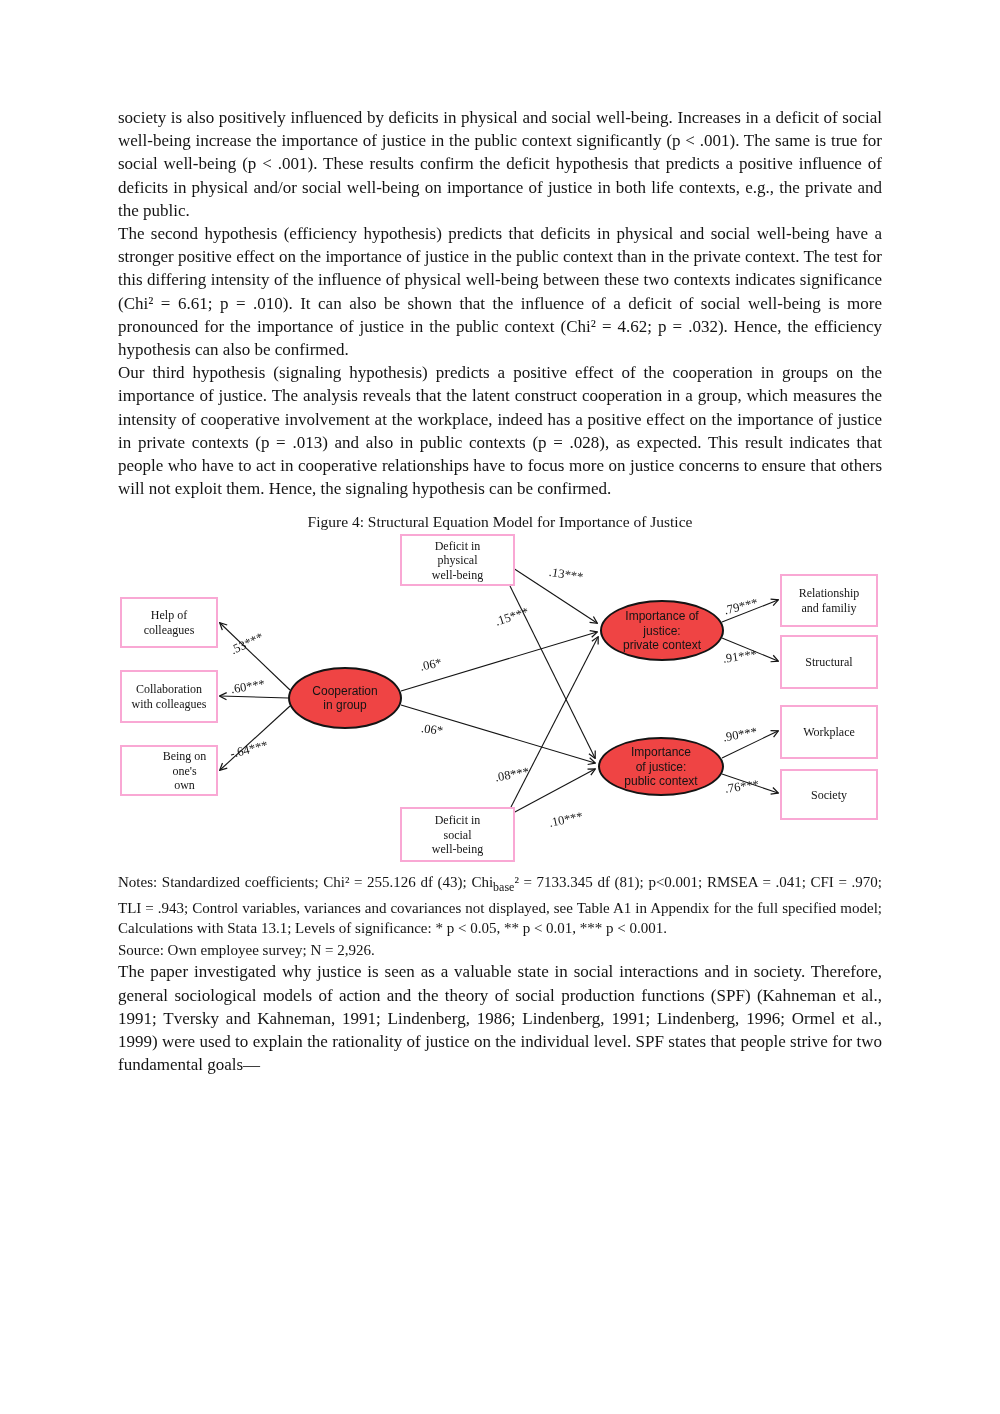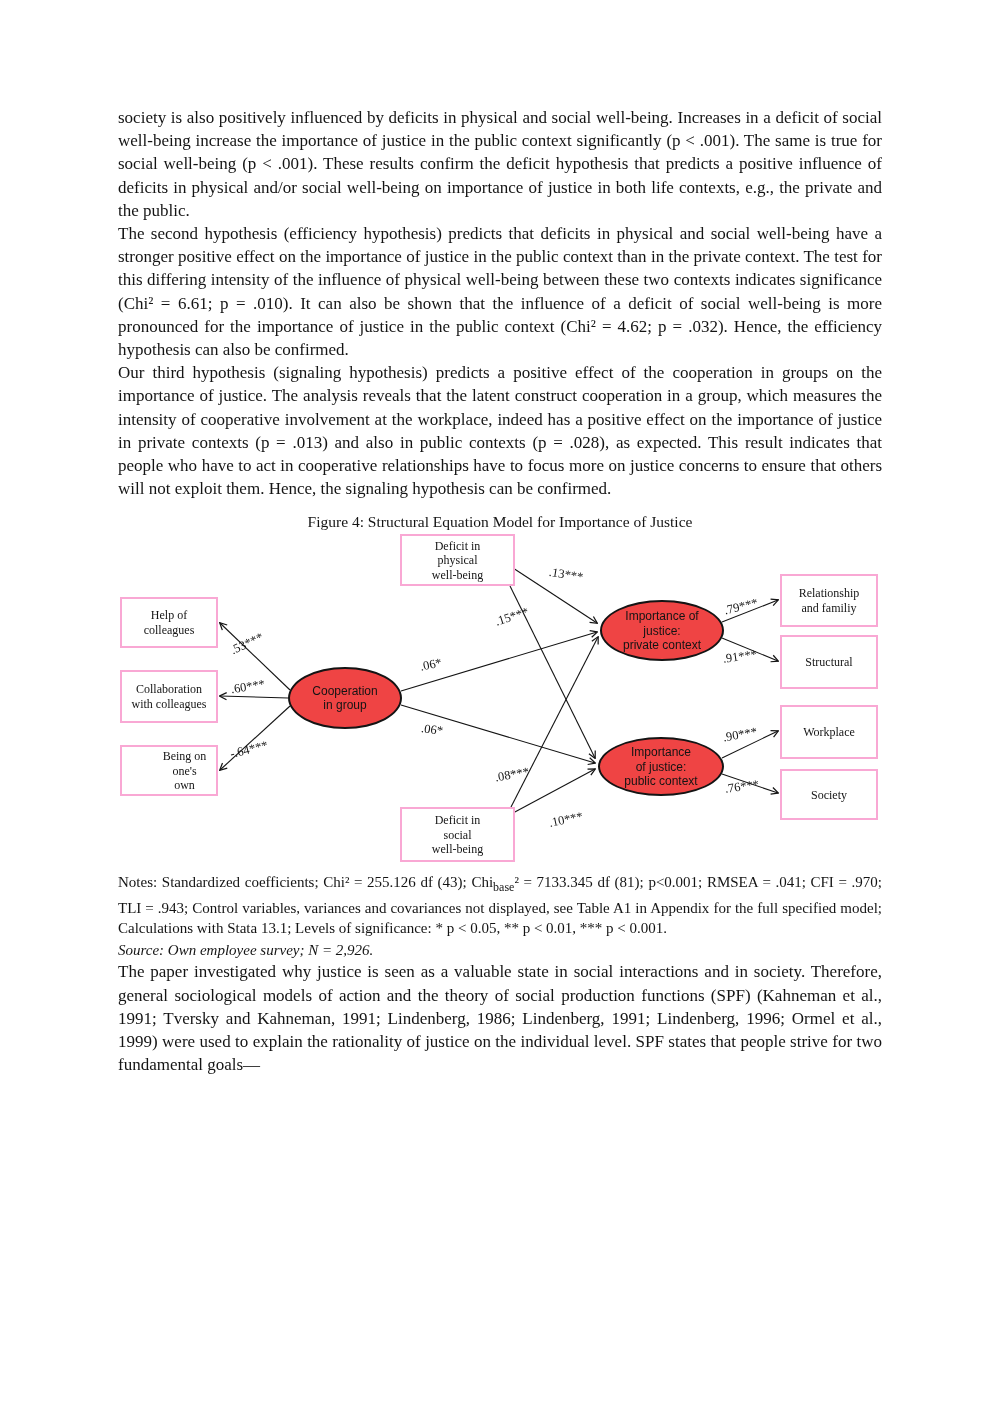--- a/index.html
+++ b/index.html
@@ -45,21 +45,21 @@
   .coef {
     position:absolute; z-index:3;
     font-size:12.5px; font-family:"Liberation Serif", serif;
     white-space:nowrap; color:#141414;
   }
   .notes {
     margin:6px 0 0 0;
     font-size:15px; line-height:20.5px;
     text-align:justify;
   }
-  .notes-source { margin:1px 0 0 0; font-size:15px; line-height:20.5px; text-align:left;font-style:italic; }
+  .notes-source { margin:1px 0 0 0; font-size:15px; line-height:20.5px; text-align:left; }
   .concl-heading {
     margin:92px 0 0 0;
     font-size:17px; font-weight:bold; line-height:23.2px;
   }
   .page-number {
     position:absolute; left:0; right:0; top:1312px;
     text-align:center; font-size:16px;
   }
   sub { font-size:12px; }
 </style>

